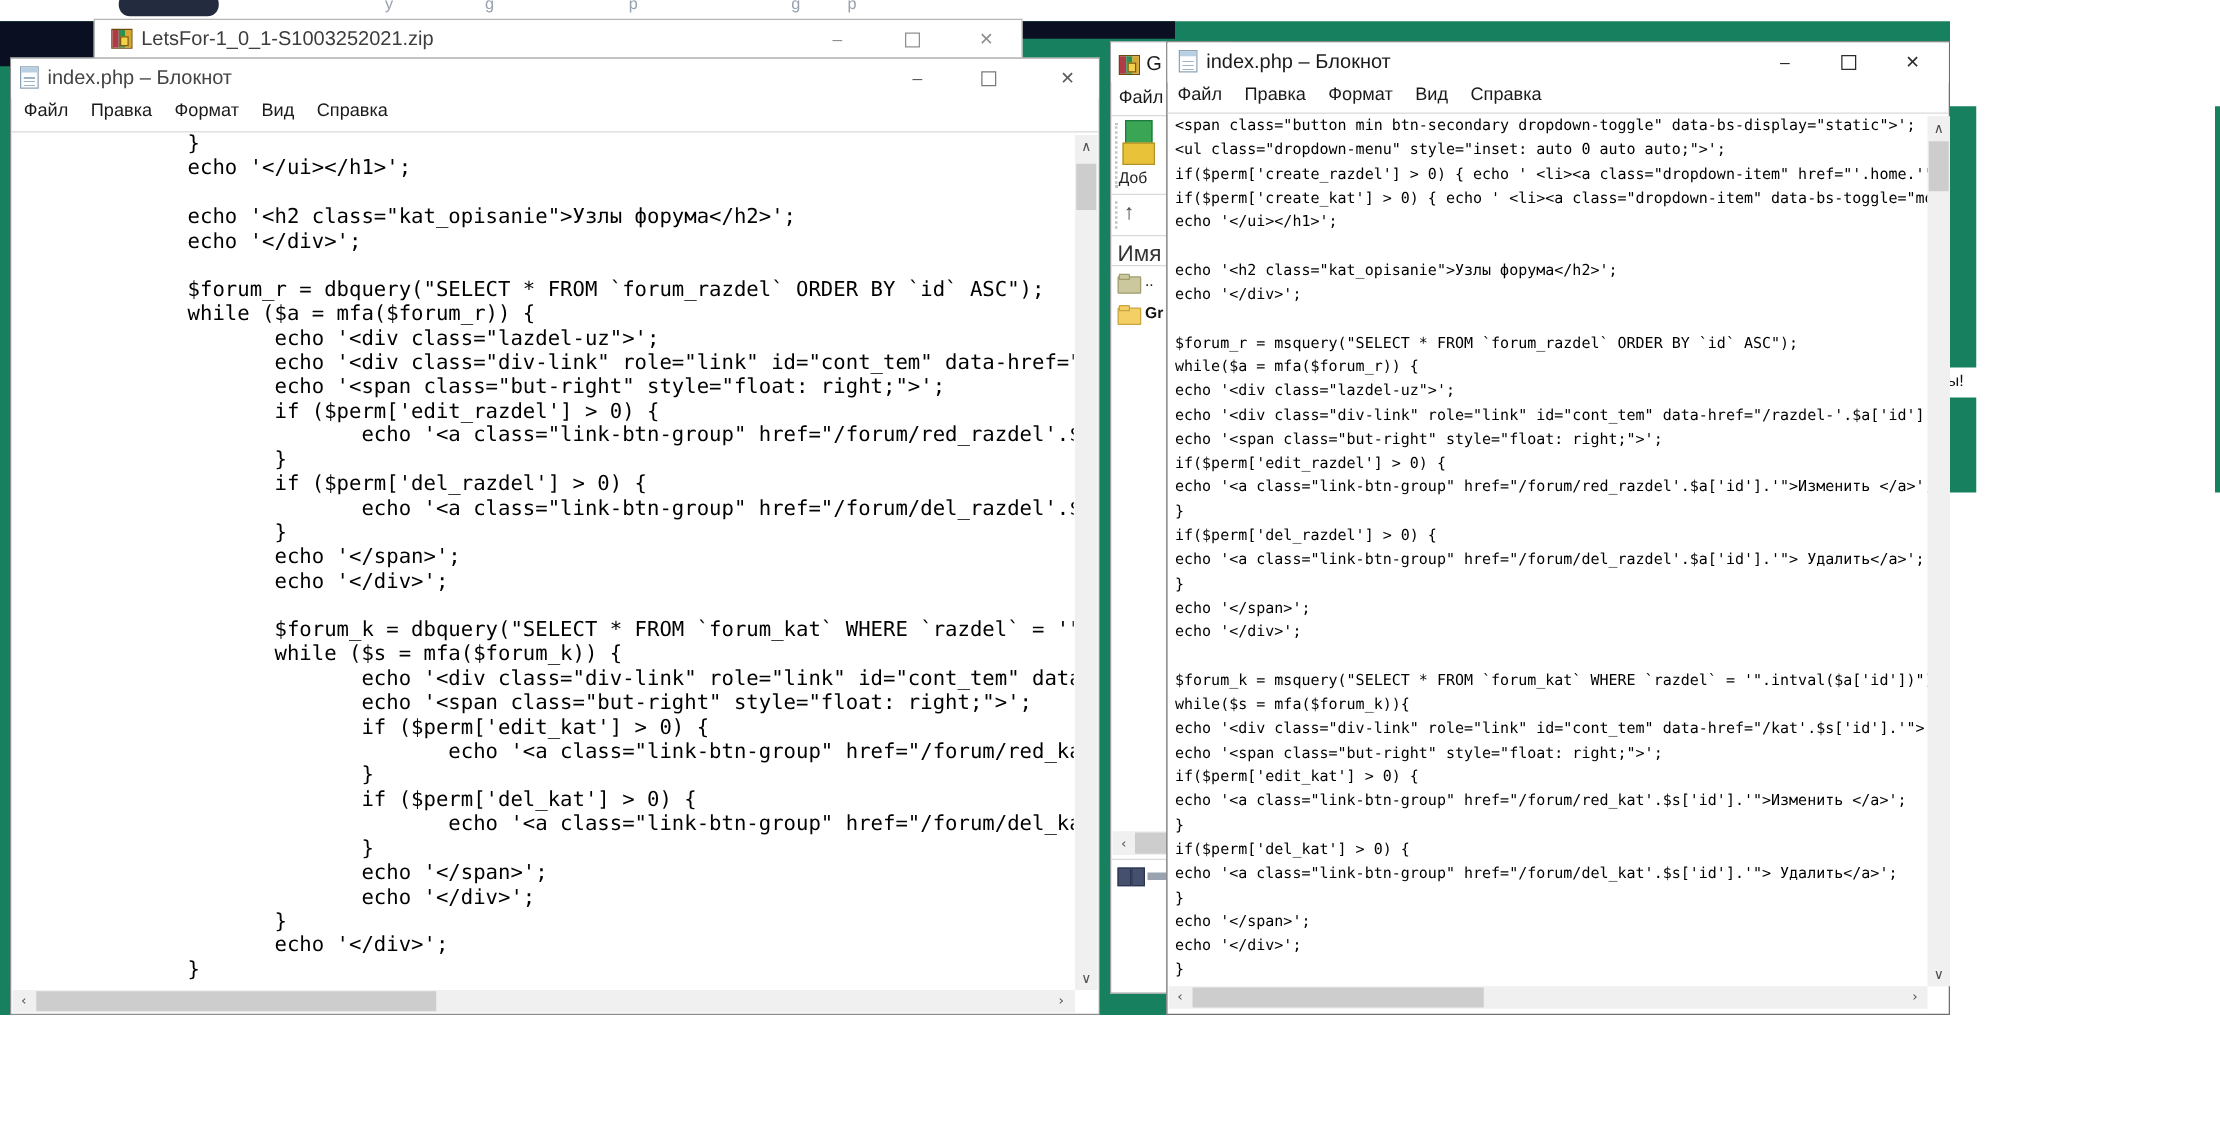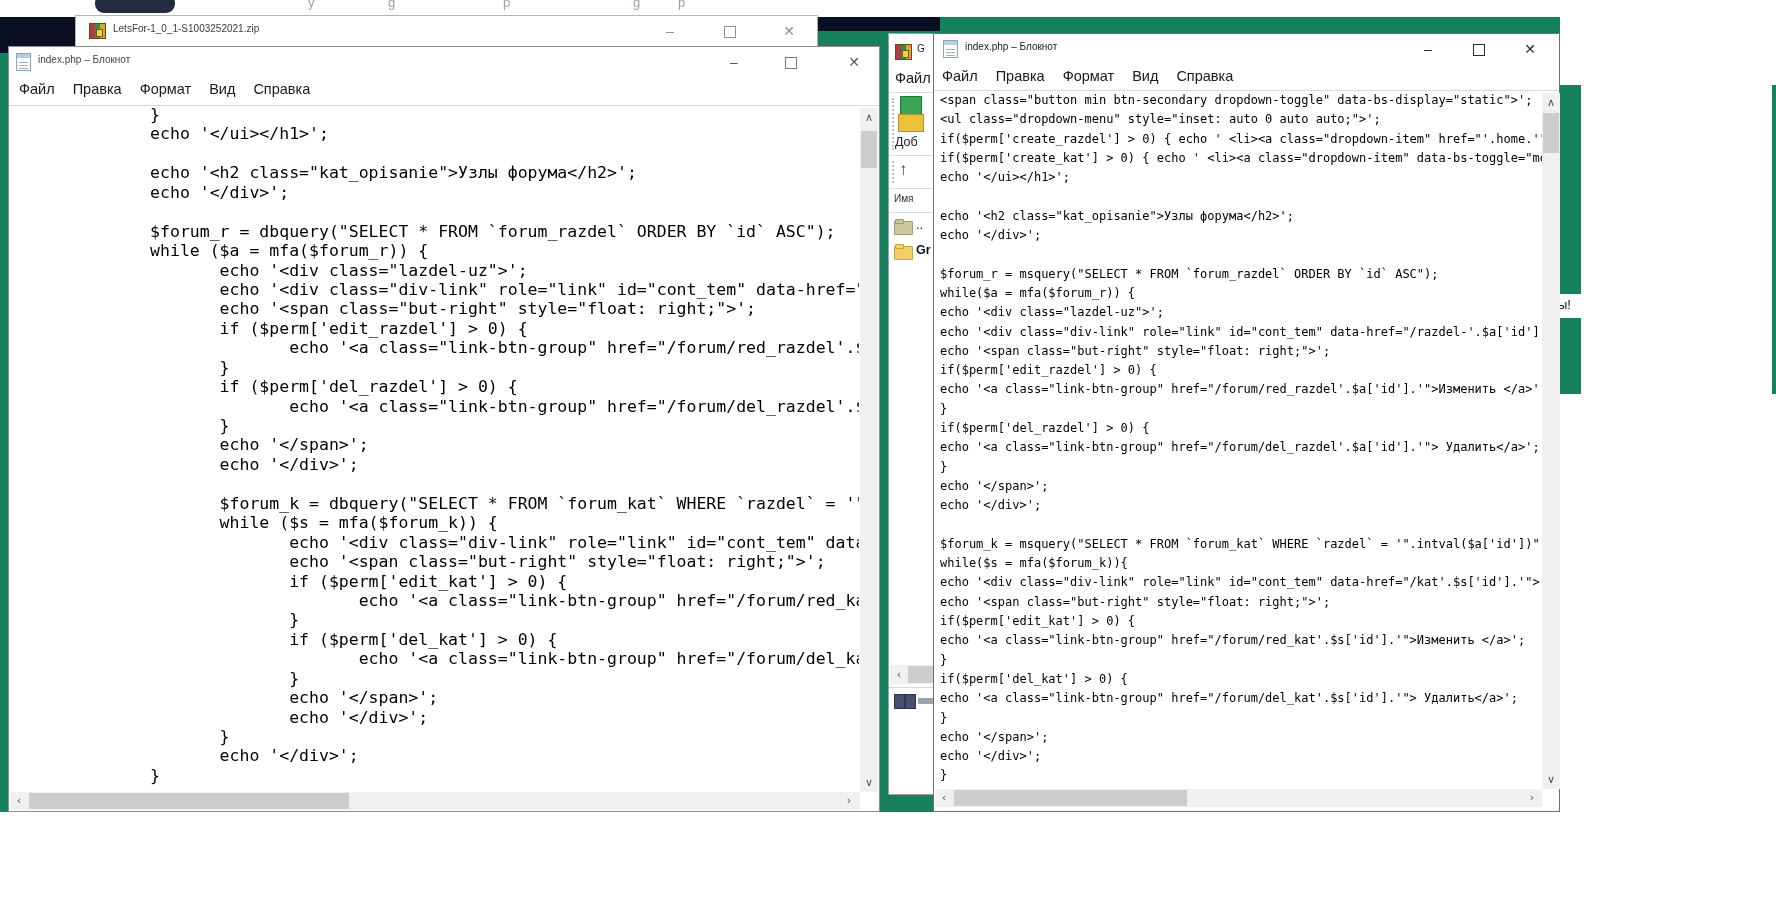--- a/index.html
+++ b/index.html
@@ -5,21 +5,21 @@
   html,body{margin:0;padding:0;background:#e8e8e8;}
   #stage{position:relative;width:1776px;height:908px;background:#ffffff;overflow:hidden;
          font-family:"Liberation Sans",sans-serif;-webkit-font-smoothing:antialiased;}
   .abs{position:absolute;}
   
   .teal{background:#17805f;}
   .navy{background:#0a1022;}
   
   .win{position:absolute;background:#fff;border:1px solid #9a9a9a;box-sizing:border-box;}
   .titlebar{position:absolute;left:0;top:0;right:0;height:32px;background:#fff;}
-  .title-text{position:absolute;top:7px;font-size:10px;color:#444;white-space:nowrap;}
+  .title-text{position:absolute;top:7px;font-size:16px;color:#444;white-space:nowrap;}
   .title-text.active{color:#1b1b1b;}
   .winbtn{position:absolute;top:0;width:46px;height:31px;text-align:center;line-height:31px;
           font-size:14px;color:#5a5a5a;cursor:default;}
   .winbtn .box{display:inline-block;width:10px;height:10px;border:1px solid #7a7a7a;vertical-align:middle;}
   .menubar{position:absolute;font-size:14.5px;color:#1a1a1a;white-space:nowrap;}
   .menubar span{display:inline-block;padding:3px 6px;margin-right:6px;}
   .sep{position:absolute;height:1px;background:#d9d9d9;}
   pre.code{margin:0;position:absolute;overflow:hidden;white-space:pre;color:#000;
            font-family:"DejaVu Sans Mono",monospace;}
   pre.code.left{font-size:16.5px;line-height:19.44px;}
@@ -110,21 +110,21 @@
     <span class="addicon" style="left:9px;top:62px;">
           <span class="b1"></span>
           <span class="b2"></span>
         </span>
     <span class="abs" style="left:6px;top:101px;font-size:12.5px;color:#222;">Доб</span>
   </div>
   <div class="sep" style="left:0;top:121px;width:100px;"></div>
   <div class="grip" style="left:3px;top:127px;height:22px;"></div>
   <span class="abs" style="left:10px;top:126px;font-size:17px;color:#4a4a4a;">↑</span>
   <div class="sep" style="left:0;top:154px;width:100px;"></div>
-  <span class="abs" style="left:5px;top:159px;font-size:10px;color:#333;">Имя</span>
+  <span class="abs" style="left:5px;top:159px;font-size:18px;color:#333;">Имя</span>
   <div class="sep" style="left:0;top:178px;width:100px;"></div>
   <div class="abs" style="left:0;top:181px;width:100px;height:23px;">
     <span class="folder up" style="left:5px;top:6px;"></span>
     <span class="abs" style="left:27px;top:3px;font-size:12.5px;color:#111;">..</span>
   </div>
   <div class="abs" style="left:0;top:206px;width:100px;height:23px;">
     <span class="folder yellow" style="left:5px;top:6px;"></span>
     <span class="abs" style="left:27px;top:3px;font-size:12.5px;color:#111;font-weight:bold;">Gr</span>
   </div>
   <div class="sb-track" style="left:1px;top:631px;width:98px;height:19px;">

